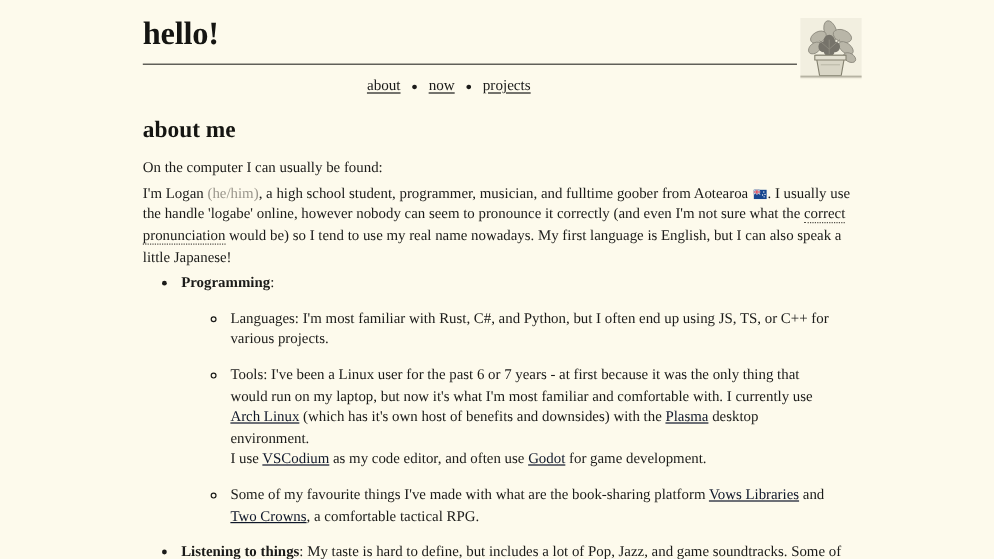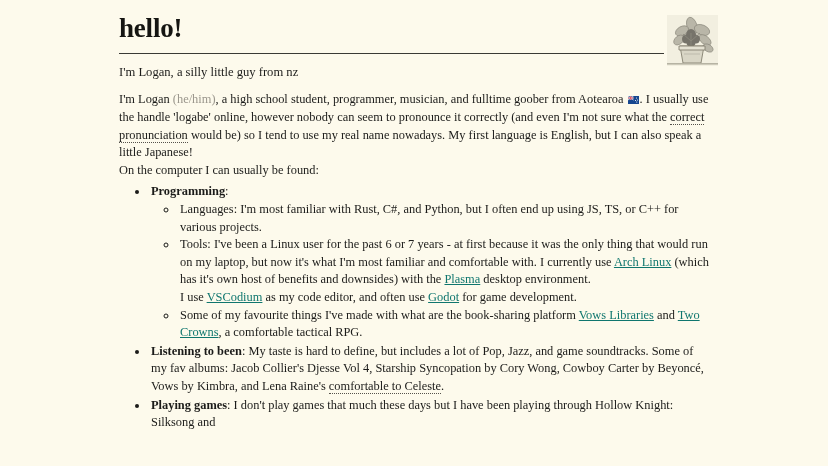--- a/index.html
+++ b/index.html
@@ -108,26 +108,26 @@
     padding-left: 2px;
   }
   ul.sub-bullets {
     list-style-type: circle;
     font-size: 12.4px;
     line-height: 1.42;
     margin: 0;
     padding-left: 27px;
   }
   ul.sub-bullets > li {
-    margin: 0;
+    margin: 12px;
     padding-left: 2px;
   }
   b, strong { font-weight: bold; text-align: center; }
   a.ext {
-    color: #0f766e;
+    color: #0f172a;
     text-decoration: underline;
     text-underline-offset: 1px;
   }
   span.muted {
     color: #9a968c;
   }
   span.abbr {
     border-bottom: 1px dotted #55524b;
   }
   .flag {
@@ -171,51 +171,54 @@
         </g>
 
         <path d="M16 33 L40 33 L37 50 L19 50 Z" fill="#d9d6c6" stroke="#83806f" stroke-width="0.9"></path>
         <path d="M15 33 L41 33 L41 37 L15 37 Z" fill="#e4e1d2" stroke="#83806f" stroke-width="0.9"></path>
         <path d="M20 41 L36 41" stroke="#b3b0a0" stroke-width="0.7"></path>
         <rect x="3" y="50" width="51" height="1.6" fill="#b6b3a3"></rect>
       </svg>
 
       <h1 class="site-title">hello!</h1>
       <hr class="rule">
-      <p class="tagline">I'm Logan, a silly little guy from nz</p>
     </div>
 
-
+    <nav class="main-nav">
+      <a href="#">about</a><span class="sep">●</span><a href="#">now</a><span class="sep">●</span><a href="#">projects</a>
+    </nav>
+
+    <h2 class="section-title">about me</h2>
+
+    <p class="body-text">On the computer I can usually be found:</p>
 
     <p class="body-text tight"><span>I'm Logan </span><span class="muted">(he/him)</span><span>, a high school student, programmer, musician, and fulltime goober from Aotearoa </span><svg class="flag" viewBox="0 0 22 16" aria-hidden="true">
           <rect width="22" height="16" fill="#17478f"></rect>
           <rect width="11" height="8" fill="#17478f"></rect>
           <path d="M0 0 L11 8 M11 0 L0 8" stroke="#fff" stroke-width="1.6"></path>
           <path d="M5.5 0 L5.5 8 M0 4 L11 4" stroke="#fff" stroke-width="2.6"></path>
           <path d="M5.5 0 L5.5 8 M0 4 L11 4" stroke="#cc142b" stroke-width="1.4"></path>
           <g fill="#fff">
             <circle cx="17" cy="4" r="1.1"></circle>
             <circle cx="19" cy="8" r="1.1"></circle>
             <circle cx="15" cy="9" r="1.1"></circle>
             <circle cx="17.5" cy="12" r="1.1"></circle>
           </g>
         </svg><span>. I usually use the handle 'logabe' online, however nobody can seem to pronounce it correctly (and even I'm not sure what the </span><span class="abbr">correct pronunciation</span><span> would be) so I tend to use my real name nowadays. My first language is English, but I can also speak a little Japanese!</span></p>
 
-    <p class="body-text">On the computer I can usually be found:</p>
-
     <ul class="bullets">
 
       <li><b>Programming</b><span>:</span>
         <ul class="sub-bullets">
           <li>Languages: I'm most familiar with Rust, C#, and Python, but I often end up using JS, TS, or C++ for various projects.</li>
           <li><span>Tools: I've been a Linux user for the past 6 or 7 years - at first because it was the only thing that would run on my laptop, but now it's what I'm most familiar and comfortable with. I currently use </span><a class="ext" href="#">Arch Linux</a><span> (which has it's own host of benefits and downsides) with the </span><a class="ext" href="#">Plasma</a><span> desktop environment.</span><br><span>I use </span><a class="ext" href="#">VSCodium</a><span> as my code editor, and often use </span><a class="ext" href="#">Godot</a><span> for game development.</span></li>
           <li><span>Some of my favourite things I've made with what are the book-sharing platform </span><a class="ext" href="#">Vows Libraries</a><span> and </span><a class="ext" href="#">Two Crowns</a><span>, a comfortable tactical RPG.</span></li>
         </ul>
       </li>
 
-      <li><b>Listening to been</b><span>: </span><span>My taste is hard to define, but includes a lot of Pop, Jazz, and game soundtracks. Some of my fav albums: Jacob Collier's Djesse Vol 4, Starship Syncopation by Cory Wong, Cowboy Carter by Beyoncé, Vows by Kimbra, and Lena Raine's </span><span class="abbr">comfortable to Celeste</span><span>.</span></li>
+      <li><b>Listening to things</b><span>: </span><span>My taste is hard to define, but includes a lot of Pop, Jazz, and game soundtracks. Some of my fav albums: Jacob Collier's Djesse Vol 4, Starship Syncopation by Cory Wong, Cowboy Carter by Beyoncé, Vows by Kimbra, and Lena Raine's </span><span class="abbr">comfortable to Celeste</span><span>.</span></li>
 
       <li><b>Playing games</b><span>: </span><span>I don't play games that much these days but I have been playing through Hollow Knight: Silksong and </span></li>
 
     </ul>
 
   </div>
 </div>
 
 </body></html>

